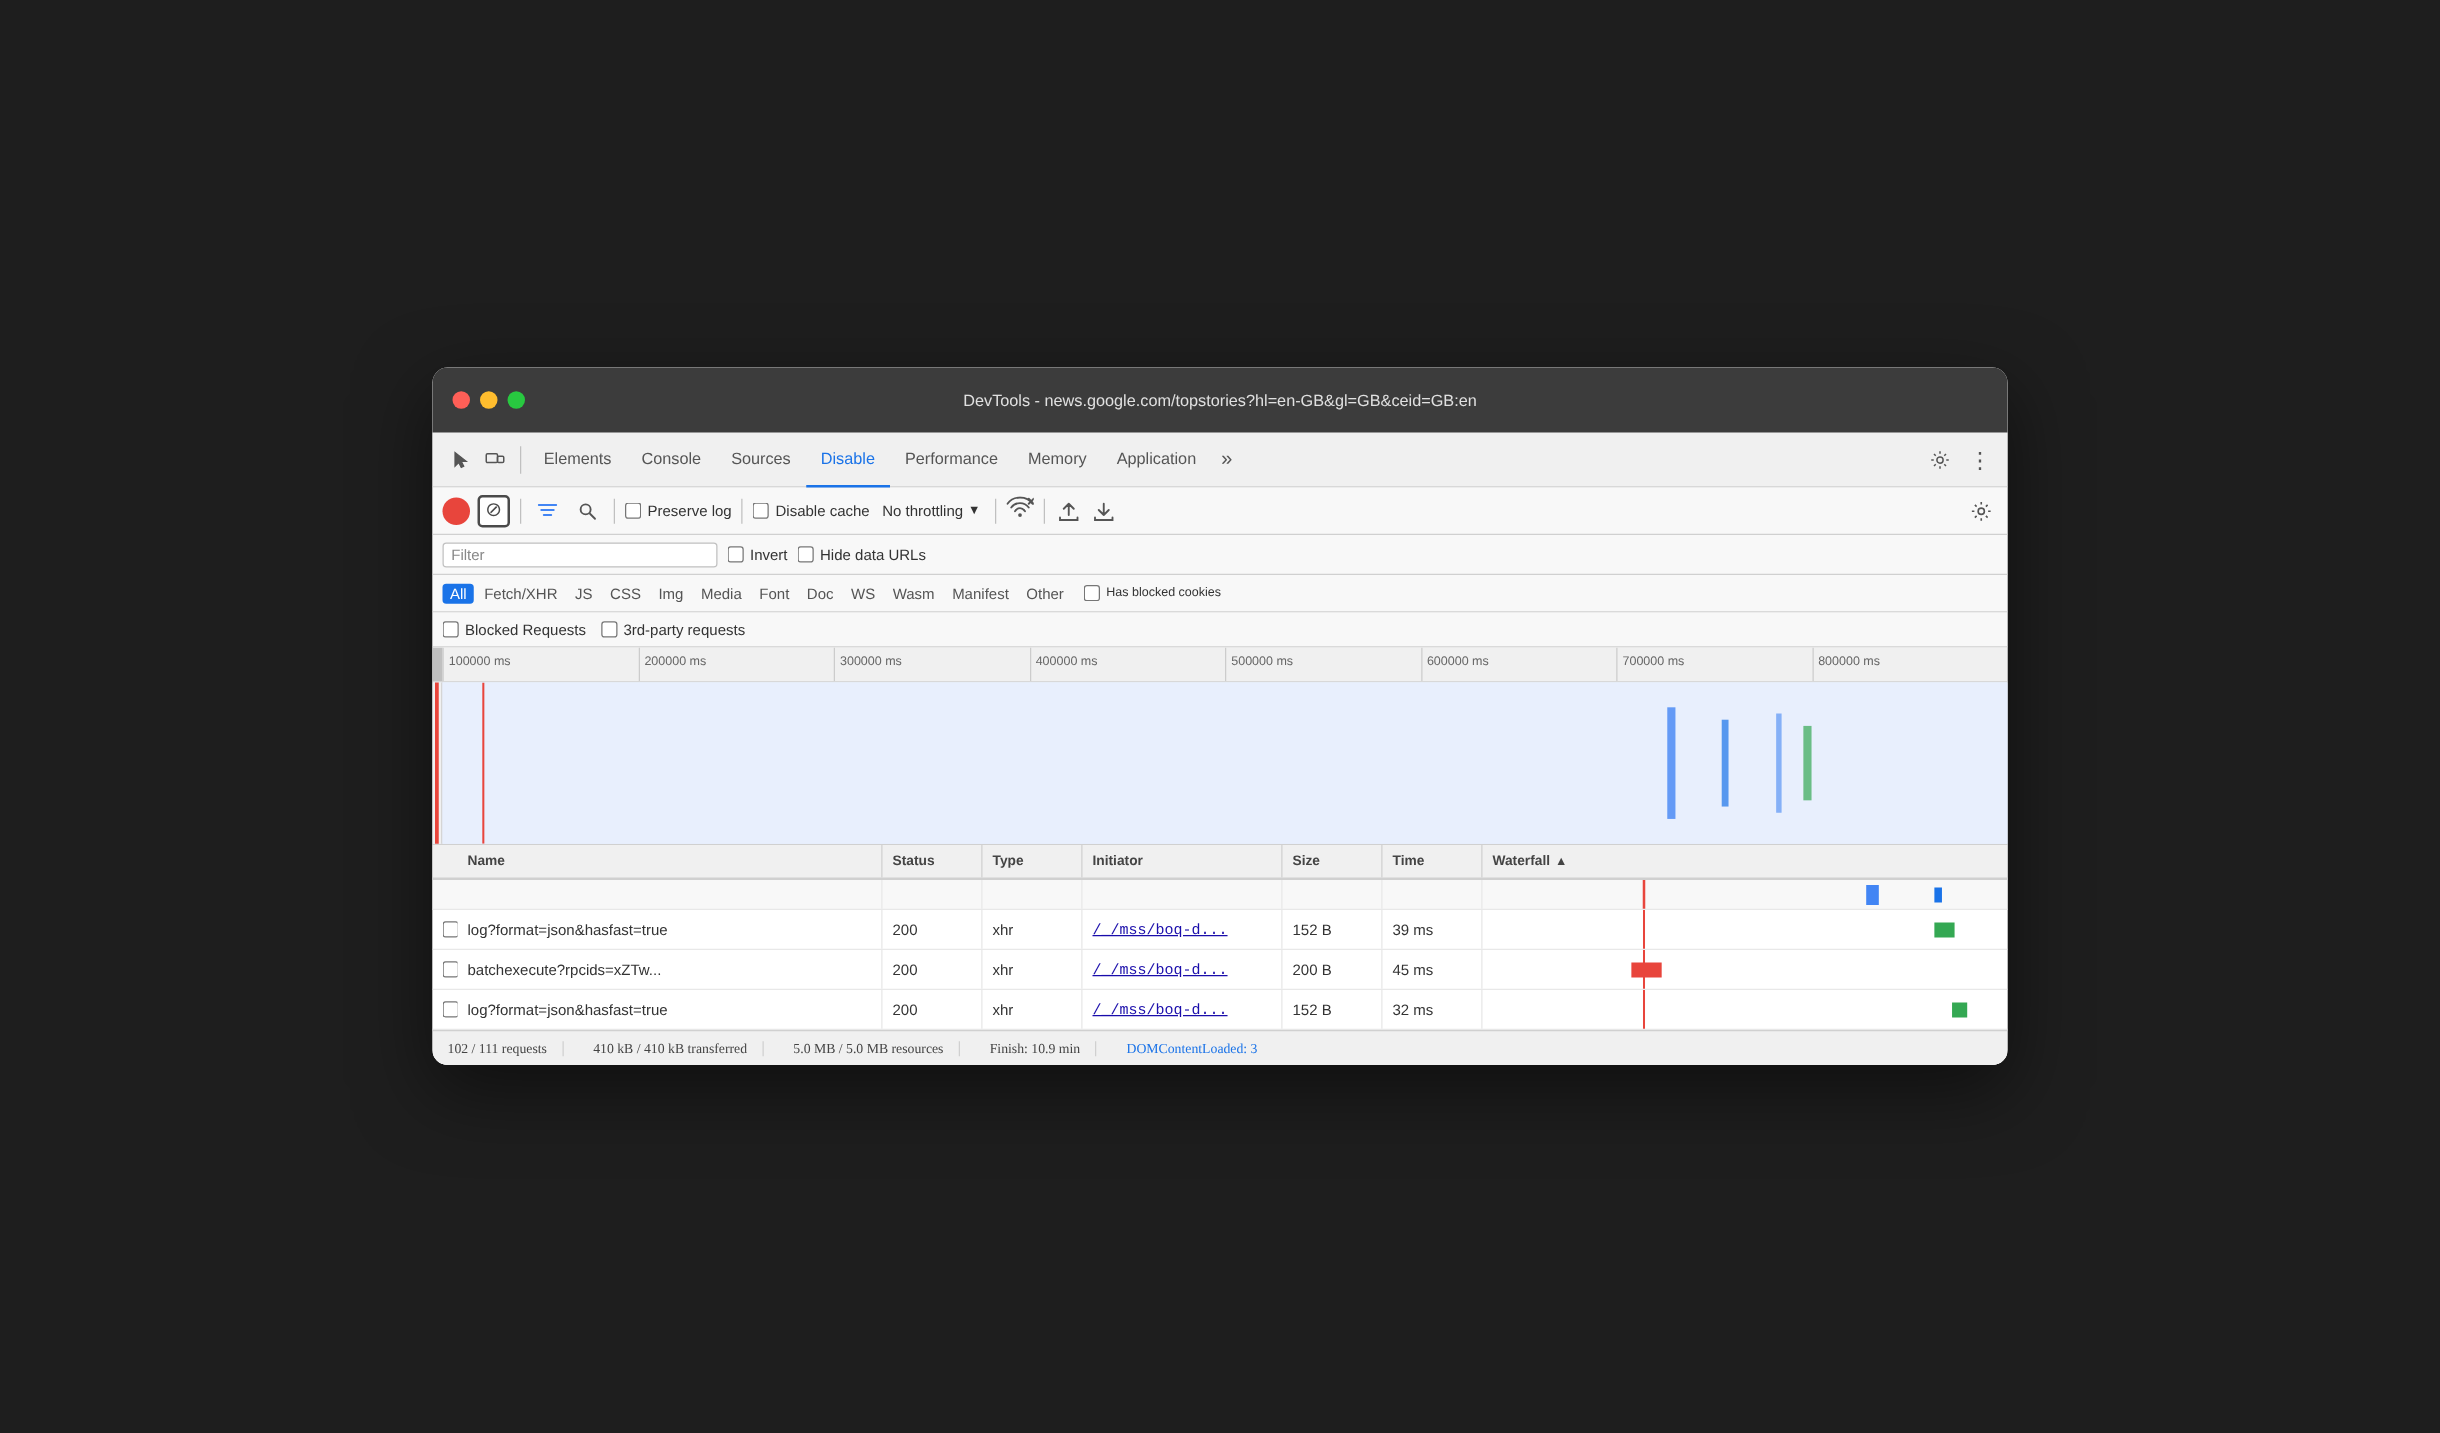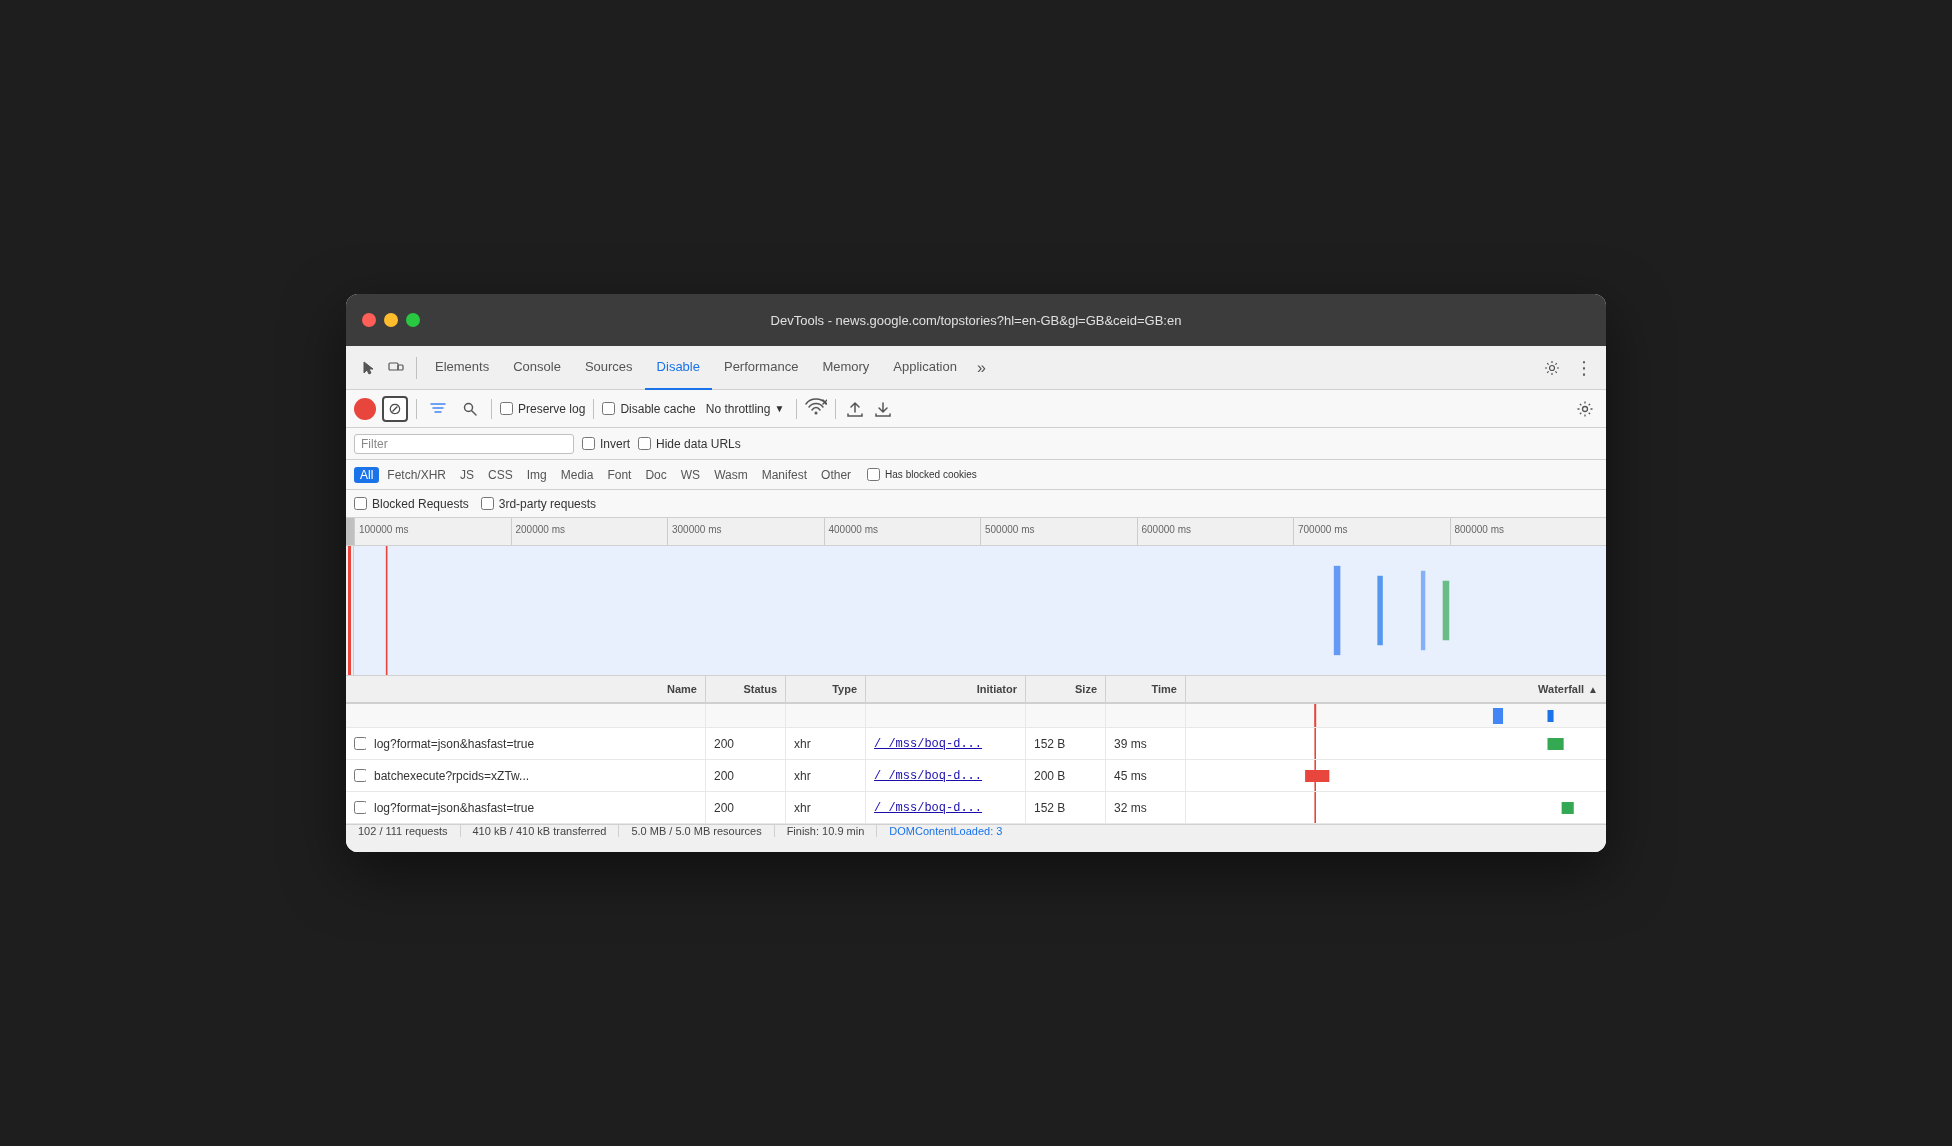--- a/index.html
+++ b/index.html
@@ -363,21 +363,20 @@
     .th {
       font-size: 11px;
       font-weight: 600;
       color: #444;
       padding: 0 8px;
       display: flex;
       align-items: center;
       height: 100%;
       border-right: 1px solid #d0d0d0;
       white-space: nowrap;
-      justify-content: flex-end;
     }
     .th:last-child { border-right: none; }
     .table-row {
       display: flex;
       align-items: center;
       height: 32px;
       border-bottom: 1px solid #e8e8e8;
     }
     .td {
       font-size: 12px;
@@ -413,23 +412,24 @@
       height: 100%;
       position: relative;
       overflow: hidden;
     }
     
     .status-bar {
       background: #f0f0f0;
       border-top: 1px solid #d0d0d0;
       height: 28px;
       display: flex;
-      align-items: flex-start;
+      align-items: center;
       padding: 0 12px;
-      gap: 0;
+      gap: 12px;
+      font-family: Liberation Serif, serif;
     }
     .status-item {
       font-size: 11px;
       color: #444;
       padding: 0 12px;
       border-right: 1px solid #d0d0d0;
       white-space: nowrap;
     }
     .status-item:first-child { padding-left: 0; }
     .status-item:last-child {

